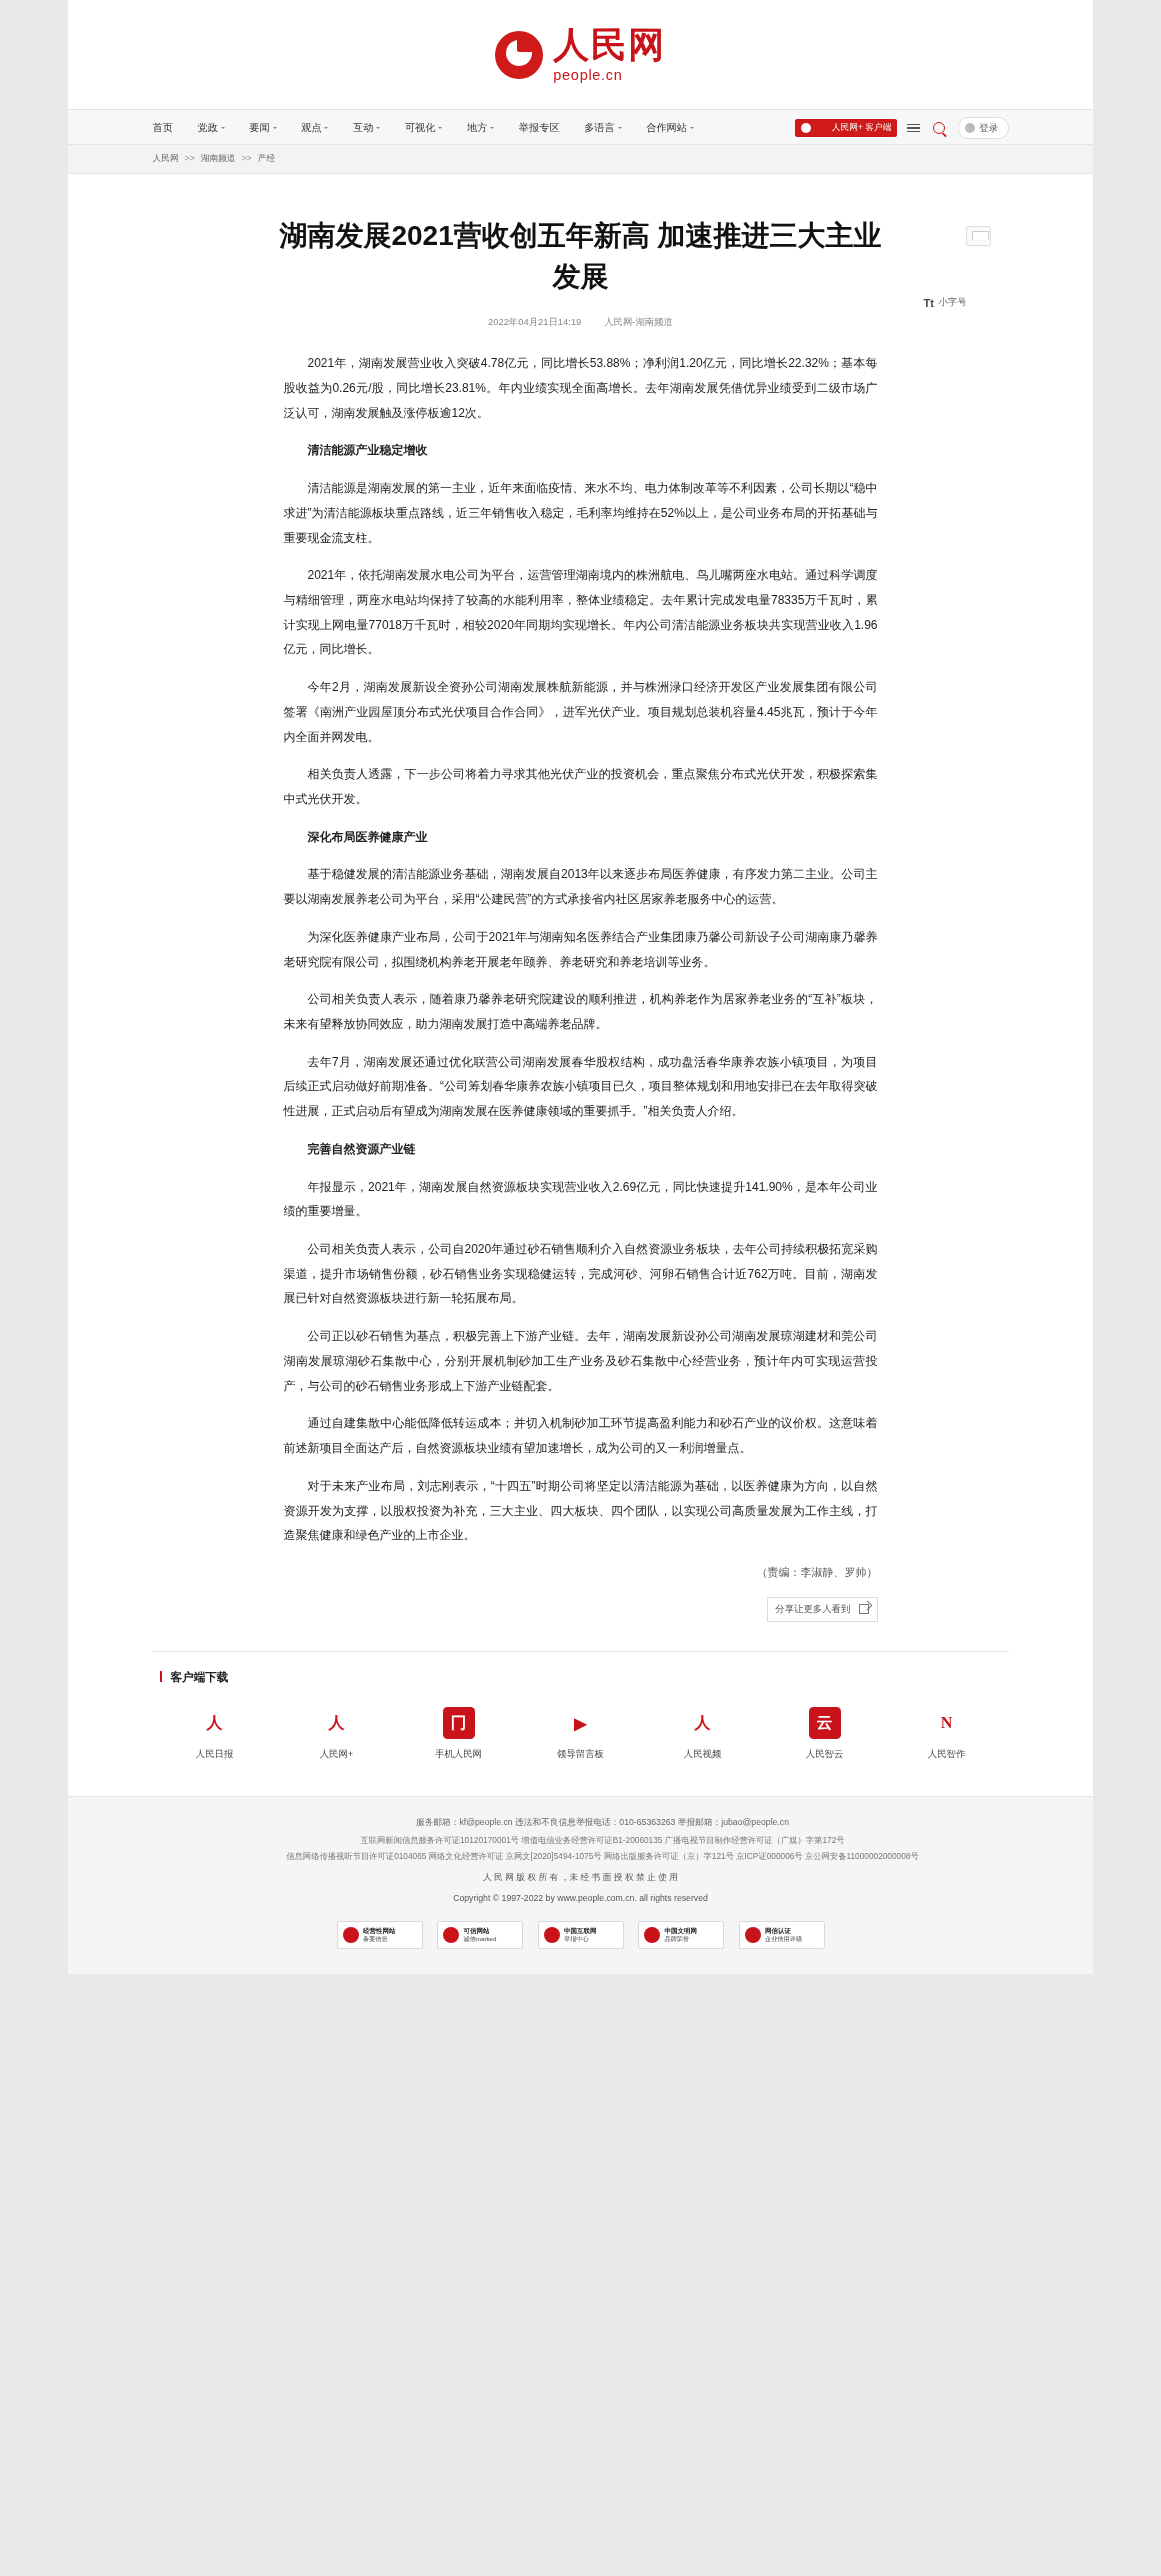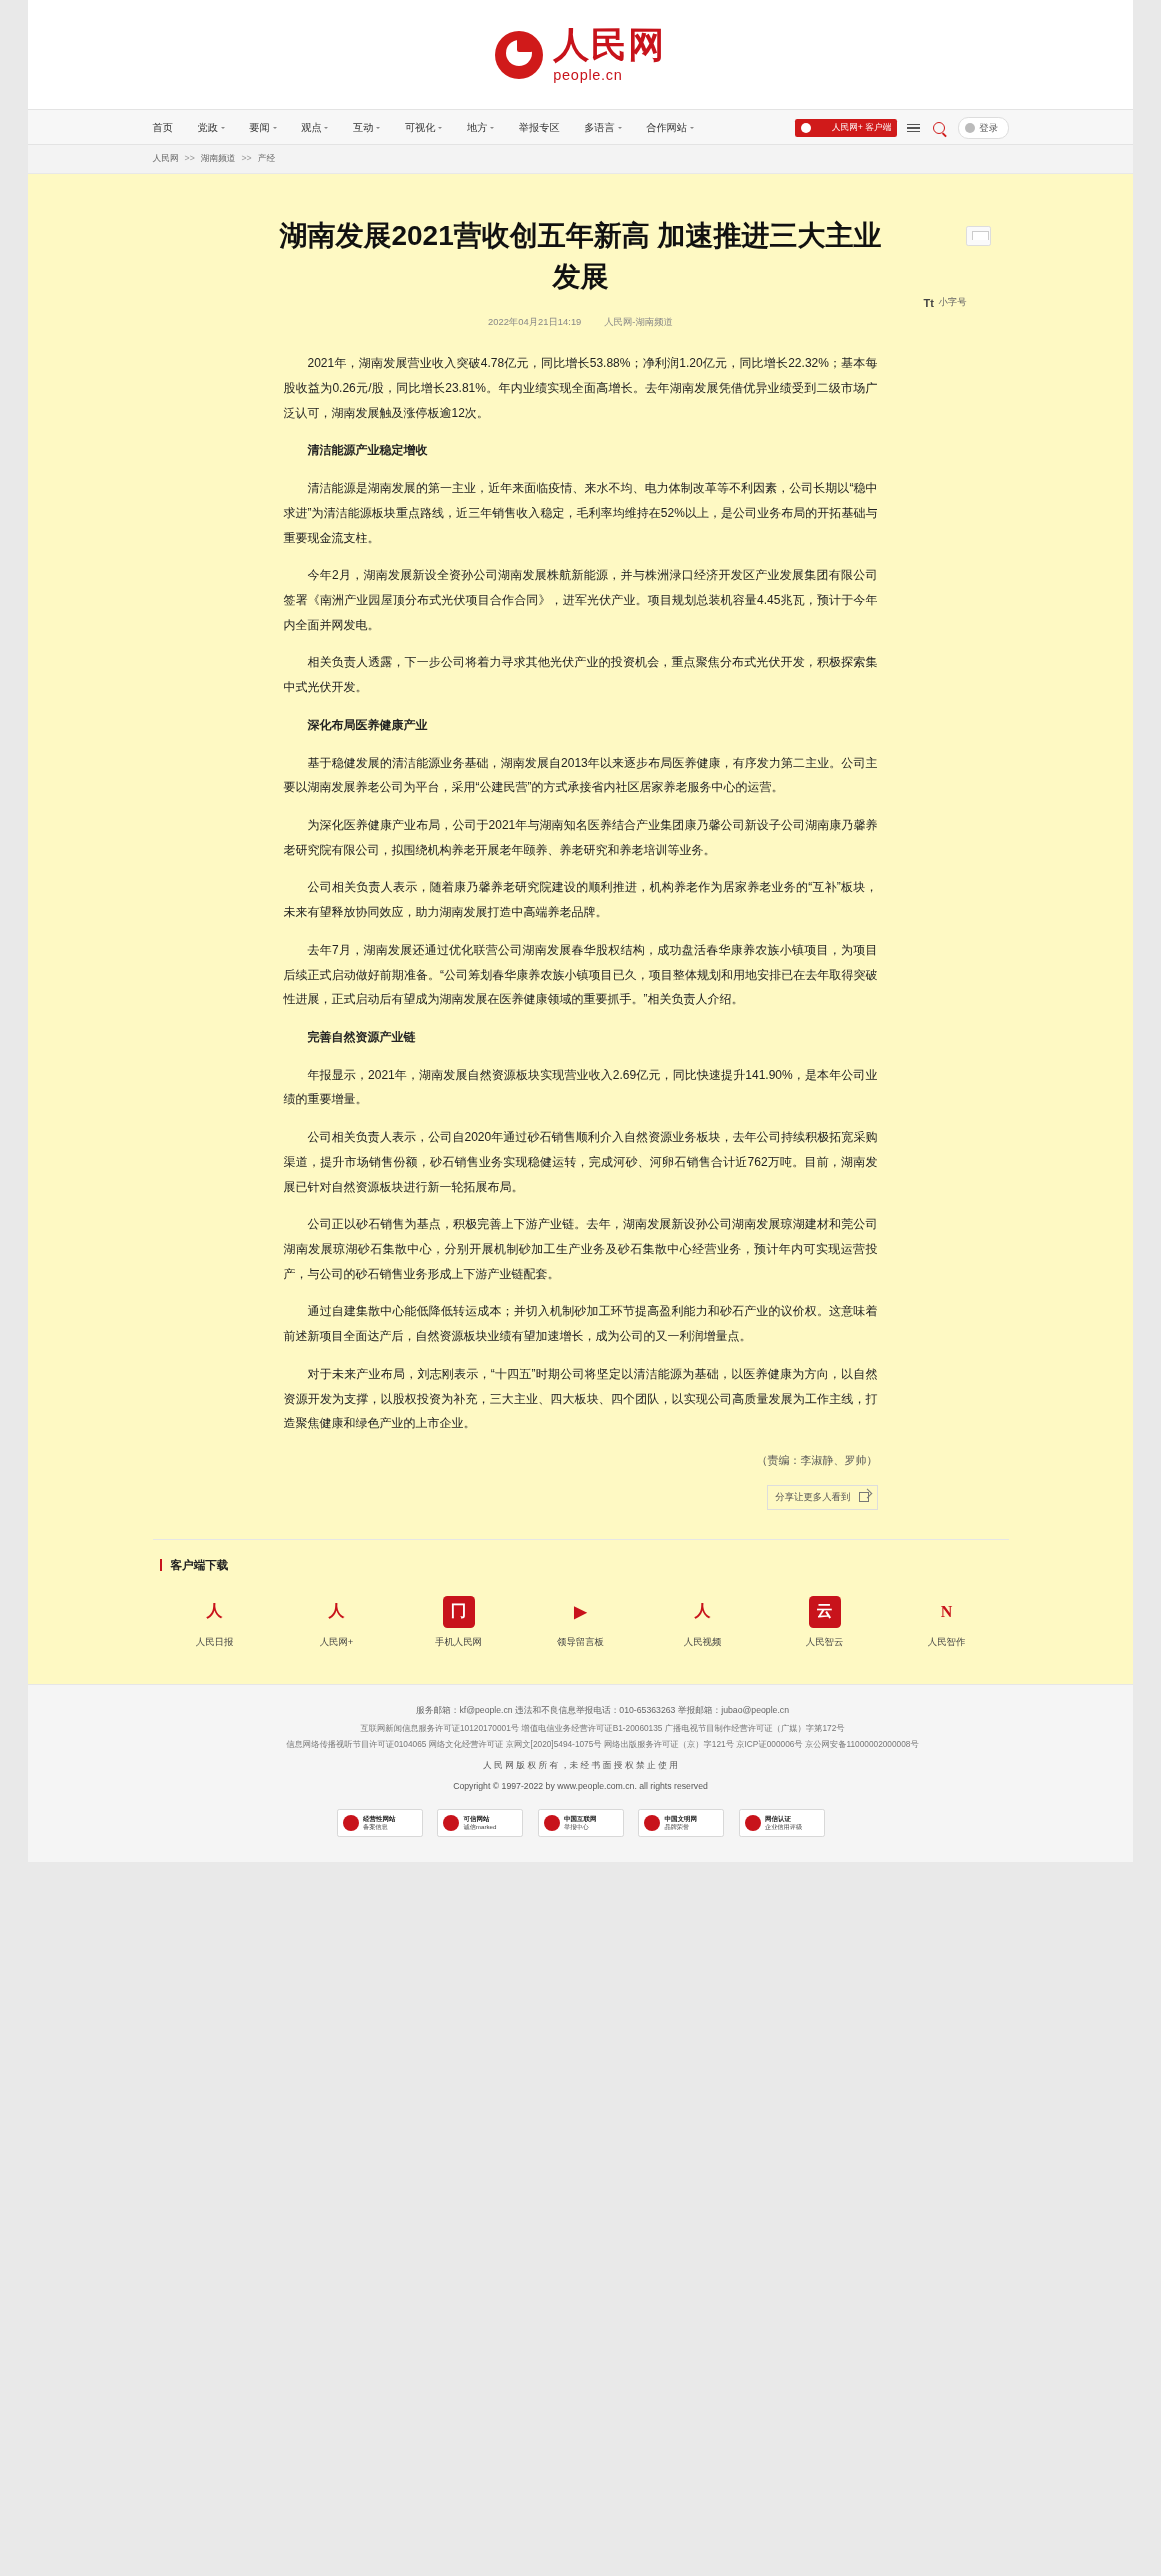--- a/index.html
+++ b/index.html
@@ -3,21 +3,21 @@
 <meta charset="utf-8">
 <style>
   * { box-sizing: border-box; }
   html, body { margin:0; padding:0; }
   body {
     width:1161px;
     background:#e9e9e9;
     font-family:"Liberation Sans", sans-serif;
     color:#222;
   }
-  .page { width:1105px; margin:0 auto; background:#fef9c3; }
+  .page { width:1025px; margin:0 auto; background:#ffffff; }
 
   
   .logo-bar {
     background:#fff;
     height:109px;
     display:flex;
     align-items:center;
     justify-content:center;
   }
   .logo { display:flex; align-items:center; gap:10.2px; }
@@ -287,20 +287,21 @@
     </div>
     <div class="fontsize-box">
       <span class="tt">Tt</span>
       <span>小字号</span>
     </div>
 
     <div class="body-text">
       <p>2021年，湖南发展营业收入突破4.78亿元，同比增长53.88%；净利润1.20亿元，同比增长22.32%；基本每股收益为0.26元/股，同比增长23.81%。年内业绩实现全面高增长。去年湖南发展凭借优异业绩受到二级市场广泛认可，湖南发展触及涨停板逾12次。</p>
       <p class="sub">清洁能源产业稳定增收</p>
       <p>清洁能源是湖南发展的第一主业，近年来面临疫情、来水不均、电力体制改革等不利因素，公司长期以“稳中求进”为清洁能源板块重点路线，近三年销售收入稳定，毛利率均维持在52%以上，是公司业务布局的开拓基础与重要现金流支柱。</p>
+      <p>2021年，依托湖南发展水电公司为平台，运营管理湖南境内的株洲航电、鸟儿嘴两座水电站。通过科学调度与精细管理，两座水电站均保持了较高的水能利用率，整体业绩稳定。去年累计完成发电量78335万千瓦时，累计实现上网电量77018万千瓦时，相较2020年同期均实现增长。年内公司清洁能源业务板块共实现营业收入1.96亿元，同比增长。</p>
       <p>今年2月，湖南发展新设全资孙公司湖南发展株航新能源，并与株洲渌口经济开发区产业发展集团有限公司签署《南洲产业园屋顶分布式光伏项目合作合同》，进军光伏产业。项目规划总装机容量4.45兆瓦，预计于今年内全面并网发电。</p>
       <p>相关负责人透露，下一步公司将着力寻求其他光伏产业的投资机会，重点聚焦分布式光伏开发，积极探索集中式光伏开发。</p>
       <p class="sub">深化布局医养健康产业</p>
       <p>基于稳健发展的清洁能源业务基础，湖南发展自2013年以来逐步布局医养健康，有序发力第二主业。公司主要以湖南发展养老公司为平台，采用“公建民营”的方式承接省内社区居家养老服务中心的运营。</p>
       <p>为深化医养健康产业布局，公司于2021年与湖南知名医养结合产业集团康乃馨公司新设子公司湖南康乃馨养老研究院有限公司，拟围绕机构养老开展老年颐养、养老研究和养老培训等业务。</p>
       <p>公司相关负责人表示，随着康乃馨养老研究院建设的顺利推进，机构养老作为居家养老业务的“互补”板块，未来有望释放协同效应，助力湖南发展打造中高端养老品牌。</p>
       <p>去年7月，湖南发展还通过优化联营公司湖南发展春华股权结构，成功盘活春华康养农族小镇项目，为项目后续正式启动做好前期准备。“公司筹划春华康养农族小镇项目已久，项目整体规划和用地安排已在去年取得突破性进展，正式启动后有望成为湖南发展在医养健康领域的重要抓手。”相关负责人介绍。</p>
       <p class="sub">完善自然资源产业链</p>
       <p>年报显示，2021年，湖南发展自然资源板块实现营业收入2.69亿元，同比快速提升141.90%，是本年公司业绩的重要增量。</p>
       <p>公司相关负责人表示，公司自2020年通过砂石销售顺利介入自然资源业务板块，去年公司持续积极拓宽采购渠道，提升市场销售份额，砂石销售业务实现稳健运转，完成河砂、河卵石销售合计近762万吨。目前，湖南发展已针对自然资源板块进行新一轮拓展布局。</p>

